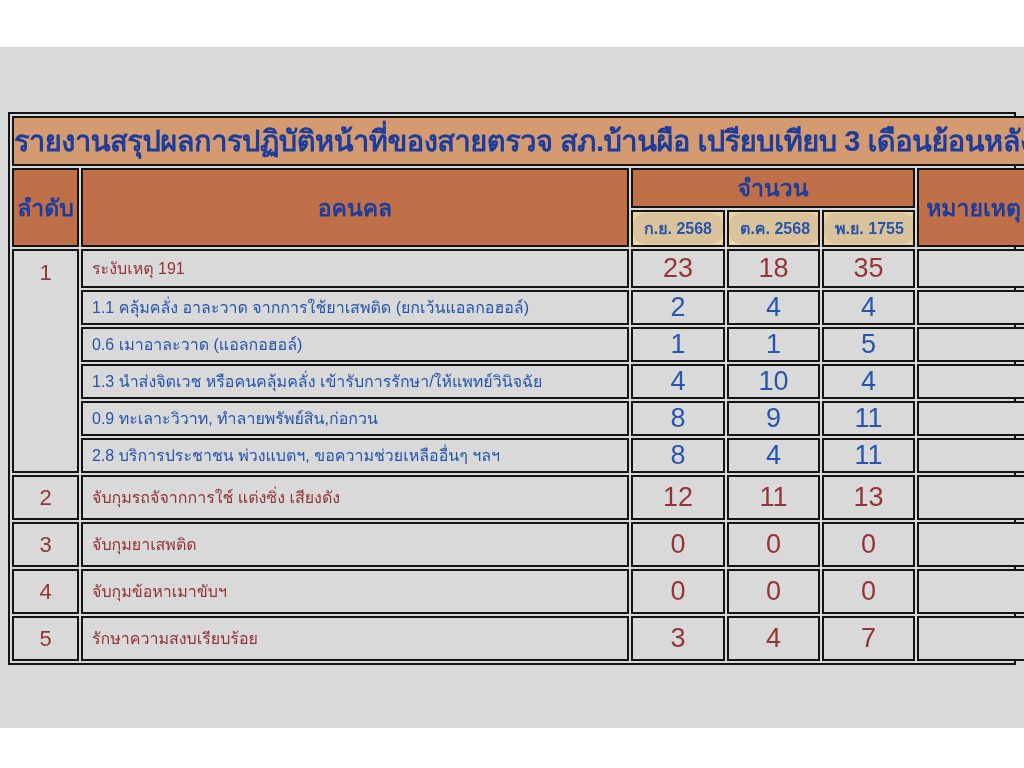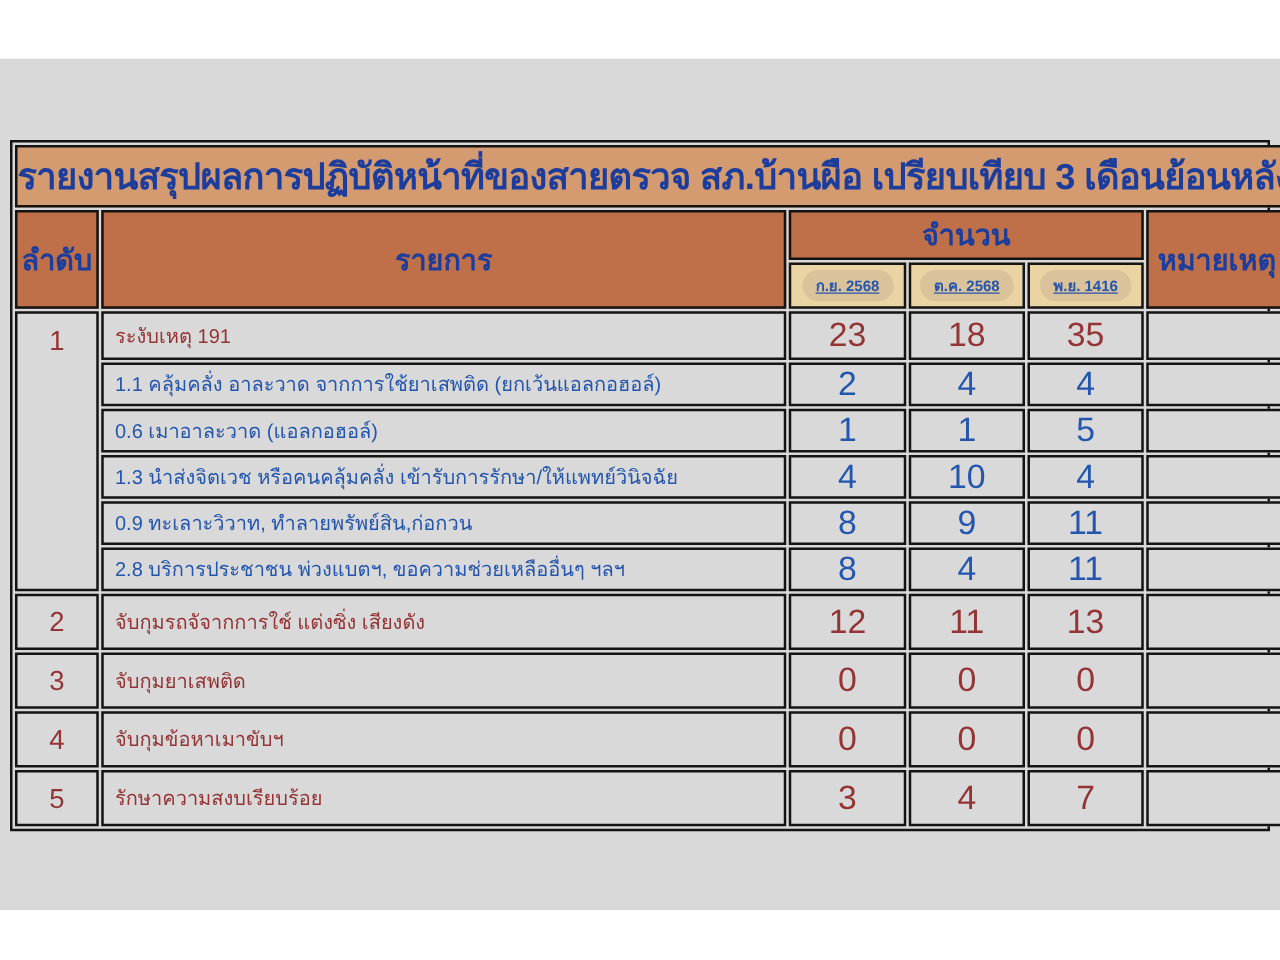--- a/index.html
+++ b/index.html
@@ -50,25 +50,24 @@
   tr.h-months td { height: 37px; }
   td.c-month {
     background: var(--month_bg, #ead4a4);
     text-align: center;
   }
   .pill {
     display: inline-block;
     background: var(--pill_bg, #dac29a);
     color: var(--sub_text, #2853a6);
     font-weight: bold;
-    font-size: 12px;
+    font-size: 16px;
     padding: 3px 11px;
     border-radius: 13px;
     white-space: nowrap;
-    text-decoration: underline;
   }
   td.c-no {
     background: var(--row_bg, #d9d9d9);
     text-align: center;
     font-size: 22px;
     color: var(--main_text, #943435);
   }
   td.c-no.merged { vertical-align: top; padding-top: 9px; }
   td.c-label {
     background: var(--row_bg, #d9d9d9);
@@ -103,33 +102,33 @@
       <col style="width:93px">
       <col style="width:93px">
       <col style="width:113px">
     </colgroup>
     <tbody>
       <tr>
         <td class="c-title" colspan="6">รายงานสรุปผลการปฏิบัติหน้าที่ของสายตรวจ สภ.บ้านผือ เปรียบเทียบ 3 เดือนย้อนหลัง</td>
       </tr>
       <tr class="h-top">
         <td class="c-head" rowspan="2">ลำดับ</td>
-        <td class="c-head" rowspan="2">รายการ</td>
+        <td class="c-head" rowspan="2">อคนคล</td>
         <td class="c-head" colspan="3">จำนวน</td>
         <td class="c-head" rowspan="2">หมายเหตุ</td>
       </tr>
       <tr class="h-months">
         <td class="c-month">
           <span class="pill">ก.ย. 2568</span>
         </td>
         <td class="c-month">
           <span class="pill">ต.ค. 2568</span>
         </td>
         <td class="c-month">
-          <span class="pill">พ.ย. 1416</span>
+          <span class="pill">พ.ย. 1755</span>
         </td>
       </tr>
 
     <tr class="first">
           <td class="c-no merged" rowspan="6">1</td>
           <td class="c-label main">ระงับเหตุ 191</td>
           <td class="c-val main">23</td>
           <td class="c-val main">18</td>
           <td class="c-val main">35</td>
           <td class="c-remark"></td>

